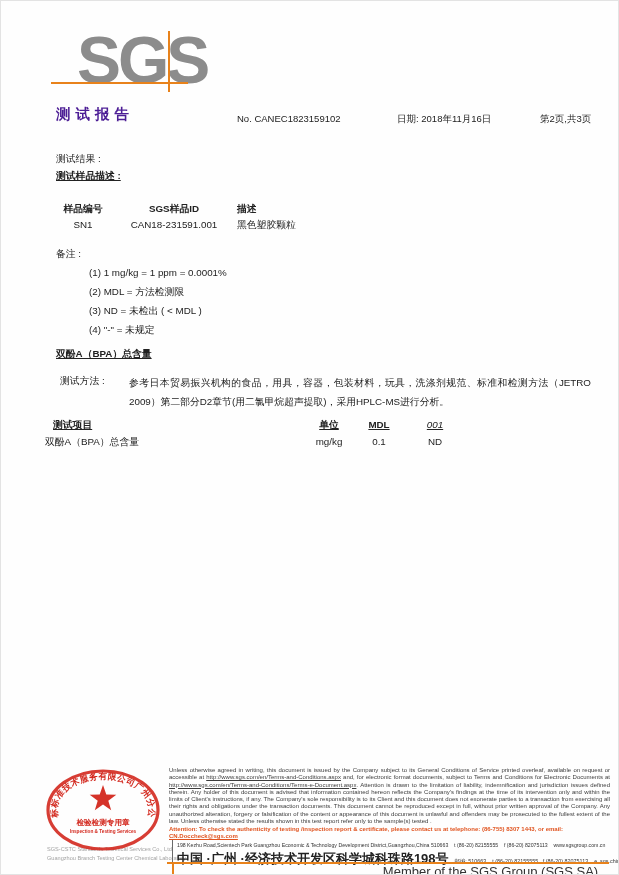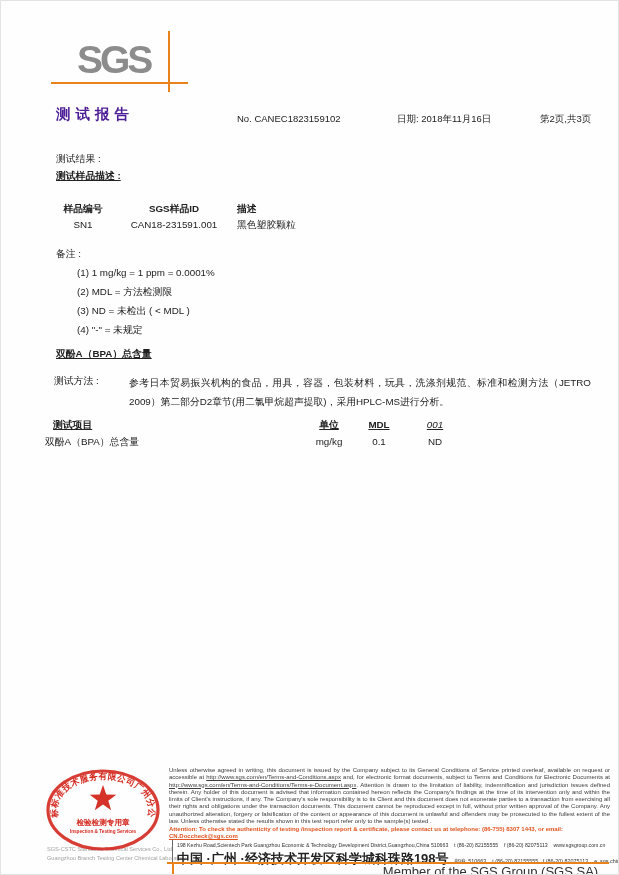--- a/index.html
+++ b/index.html
@@ -2,21 +2,21 @@
 <html><head>
 <meta charset="utf-8">
 <style>
   html,body{margin:0;padding:0;background:#ffffff;}
   .page{position:relative;width:619px;height:875px;background:#fefefe;
         font-family:"Liberation Sans","DejaVu Sans",sans-serif;color:#1f1f1f;
         overflow:hidden;box-sizing:border-box;border:1px solid #e3e3e3;}
   .abs{position:absolute;}
 
   
-  .logo-text{left:76px;top:36px;font-size:39px;line-height:46px;font-weight:bold;
+  .logo-text{left:76px;top:36px;font-size:66px;line-height:46px;font-weight:bold;
              color:#8c8c8c;letter-spacing:-3px;}
   .logo-hline{left:50px;top:81px;width:137px;height:2px;background:#e8821b;}
   .logo-vline{left:167px;top:30px;width:2px;height:61px;background:#e8821b;}
 
   
   .title{left:55px;top:104px;font-size:14.5px;font-weight:bold;letter-spacing:5px;color:#4c1d95;}
   .hinfo{font-size:9.5px;color:#222;margin-left:18px;}
   .report-no{left:218px;top:112px;}
   .report-date{left:378px;top:112px;}
   .report-pages{left:521px;top:112px;}
@@ -28,25 +28,25 @@
   .results-label{left:55px;top:152px;}
   .sample-heading{left:55px;top:169px;}
 
   .c-sample1{left:52px;width:60px;text-align:center;}
   .c-sample2{left:112px;width:122px;text-align:center;}
   .c-sample3{left:236px;}
   .r-sample-head{top:202px;}
   .r-sample-row{top:218px;}
 
   .notes-label{left:55px;top:247px;}
-  .note{left:76px;}
+  .note{left:88px;}
   .note-0{top:266px;} .note-1{top:285px;} .note-2{top:304px;} .note-3{top:323px;}
 
   .bpa-heading{left:55px;top:347px;}
-  .method-label{left:53px;top:374px;text-align:center;}
+  .method-label{left:59px;top:374px;text-align:center;}
   .method-text{left:128px;top:372px;width:462px;line-height:19px;text-align:justify;}
 
   .c-t2item-h{left:52px;text-align:right;}
   .c-t2item{left:44px;}
   .c-t2unit{left:306px;width:44px;text-align:center;}
   .c-t2mdl{left:356px;width:44px;text-align:center;}
   .c-t2val{left:412px;width:44px;text-align:center;}
   .r-t2-head{top:418px;}
   .r-t2-row{top:435px;}
   .italic{font-style:italic;}

